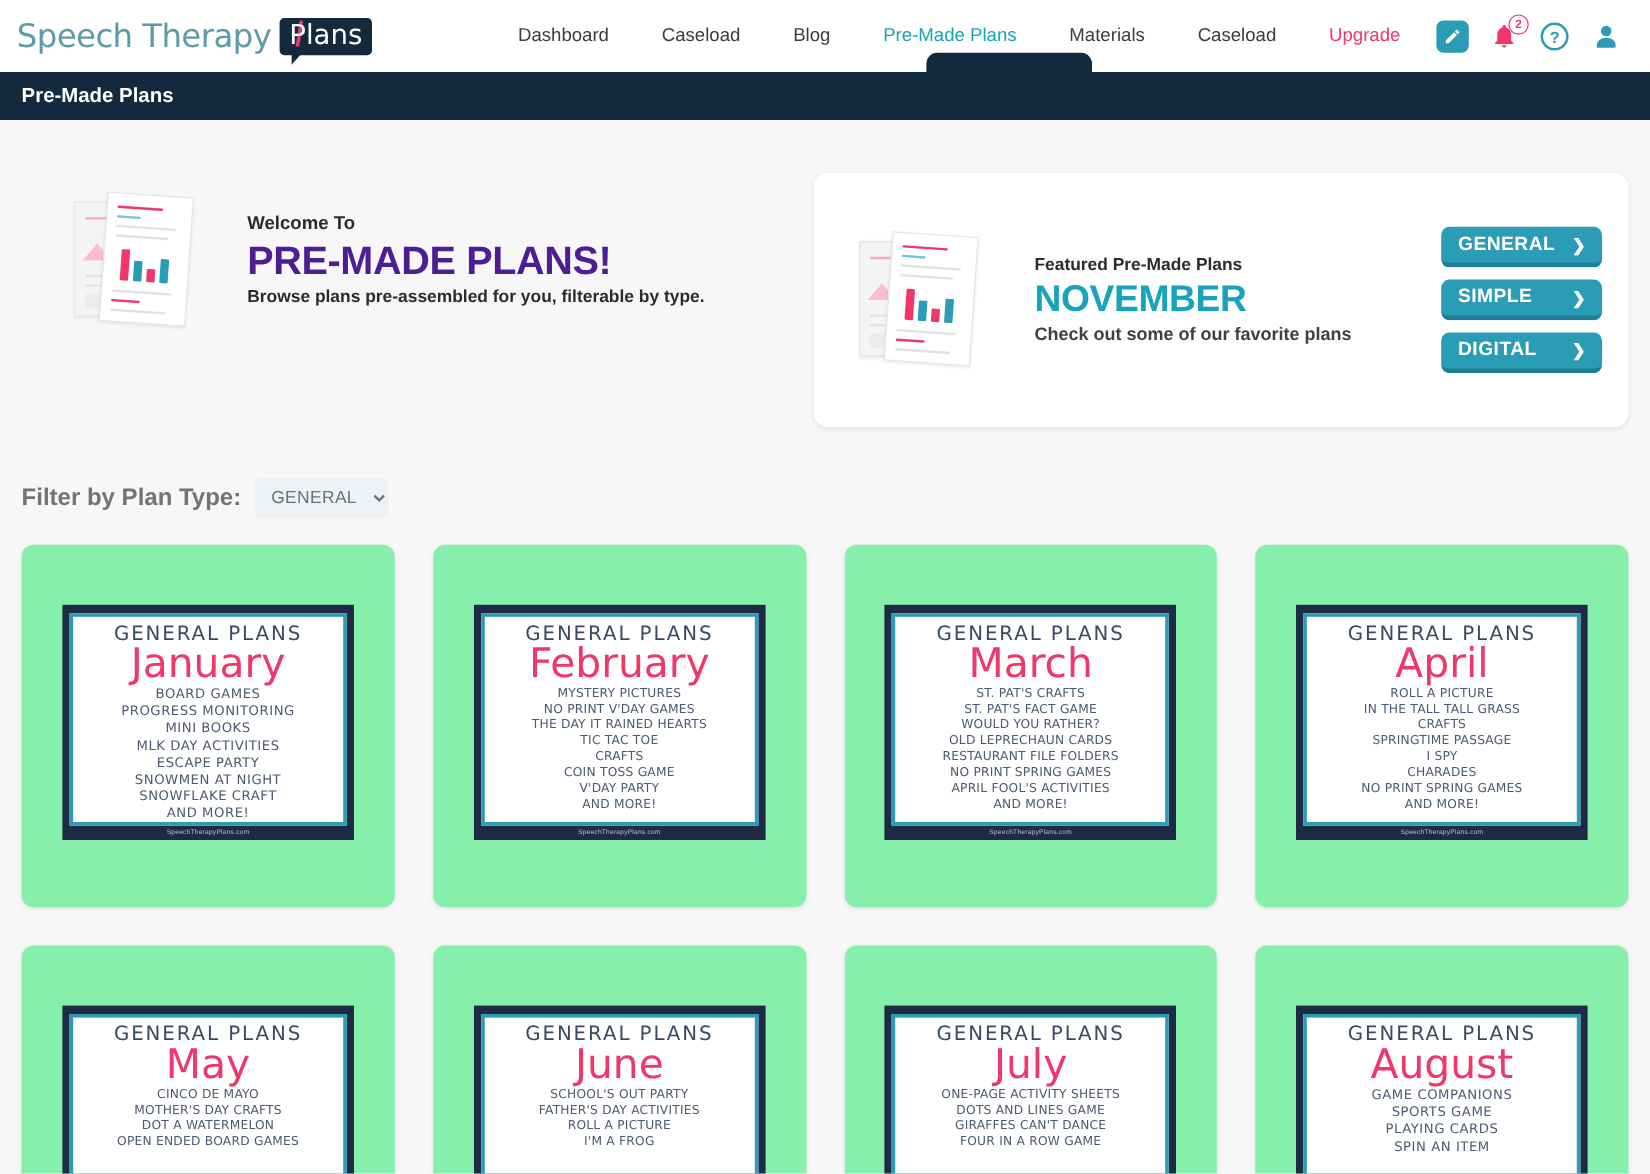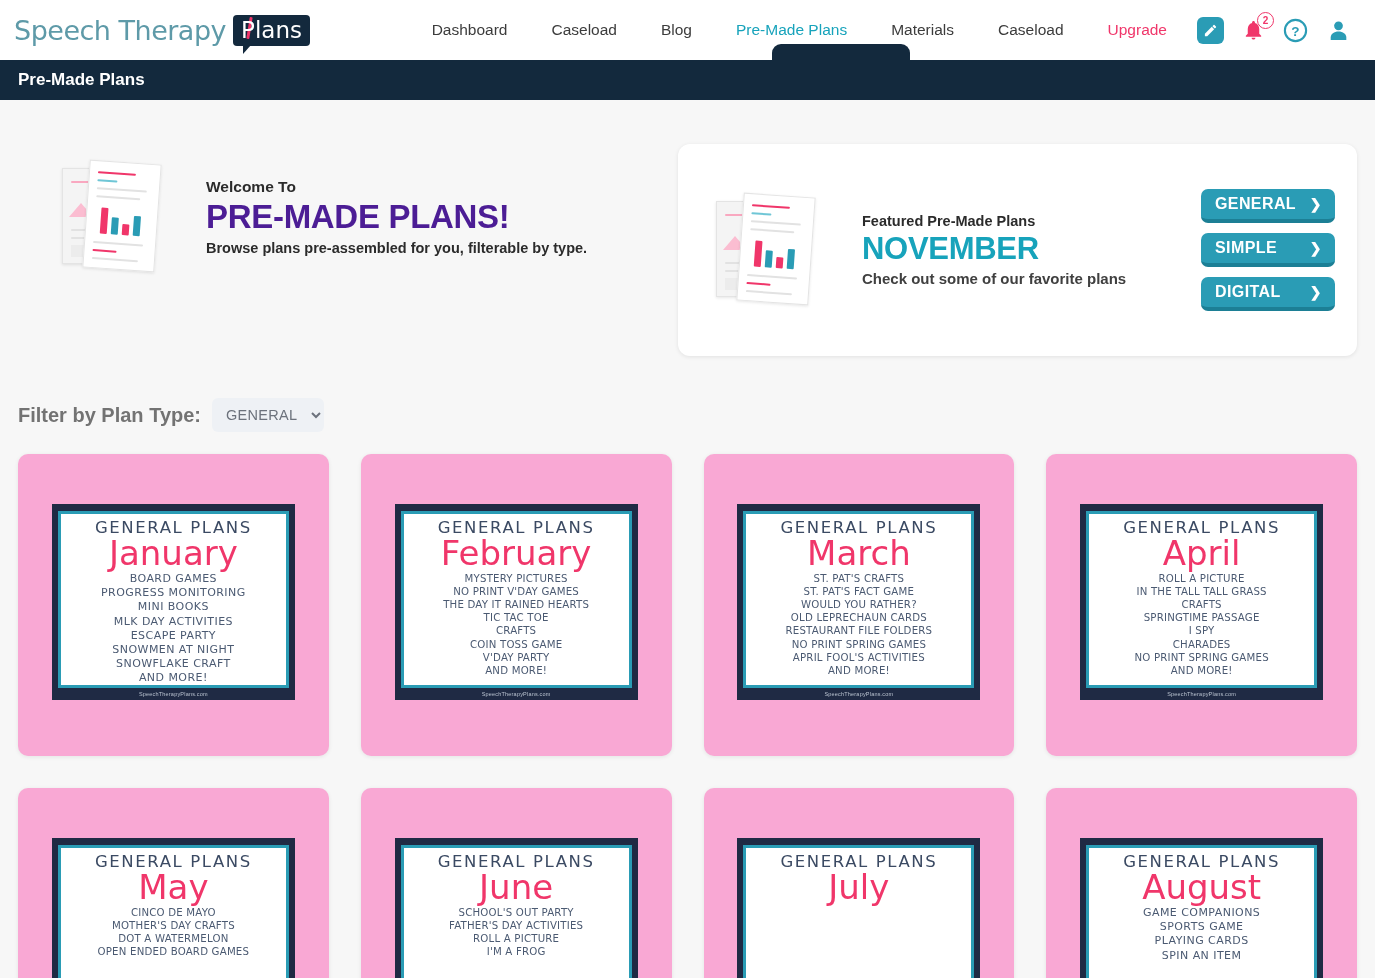--- a/index.html
+++ b/index.html
@@ -254,21 +254,21 @@
   }
 
   
   .grid {
     display: grid;
     grid-template-columns: repeat(4, 1fr);
     gap: 32px;
     margin-top: 22px;
   }
   .plan-card {
-    background: #f9a8d4;
+    background: #86efac;
     border-radius: 10px;
     box-shadow: 0 1px 4px rgba(0,0,0,.08);
     height: 302px;
     display: flex;
     align-items: flex-start;
     justify-content: center;
     padding-top: 50px;
     cursor: pointer;
   }
 
@@ -577,20 +577,26 @@
               <div>I'M A FROG</div>
             </div>
           </div>
         </div>
       </div>
       <div class="plan-card">
         <div class="thumb">
           <div class="thumb-inner">
             <div class="thumb-gp">GENERAL PLANS</div>
             <div class="thumb-month">July</div>
+            <div class="thumb-items tight">
+              <div>ONE-PAGE ACTIVITY SHEETS</div>
+              <div>DOTS AND LINES GAME</div>
+              <div>GIRAFFES CAN'T DANCE</div>
+              <div>FOUR IN A ROW GAME</div>
+            </div>
           </div>
         </div>
       </div>
       <div class="plan-card">
         <div class="thumb">
           <div class="thumb-inner">
             <div class="thumb-gp">GENERAL PLANS</div>
             <div class="thumb-month">August</div>
             <div class="thumb-items">
               <div>GAME COMPANIONS</div>

